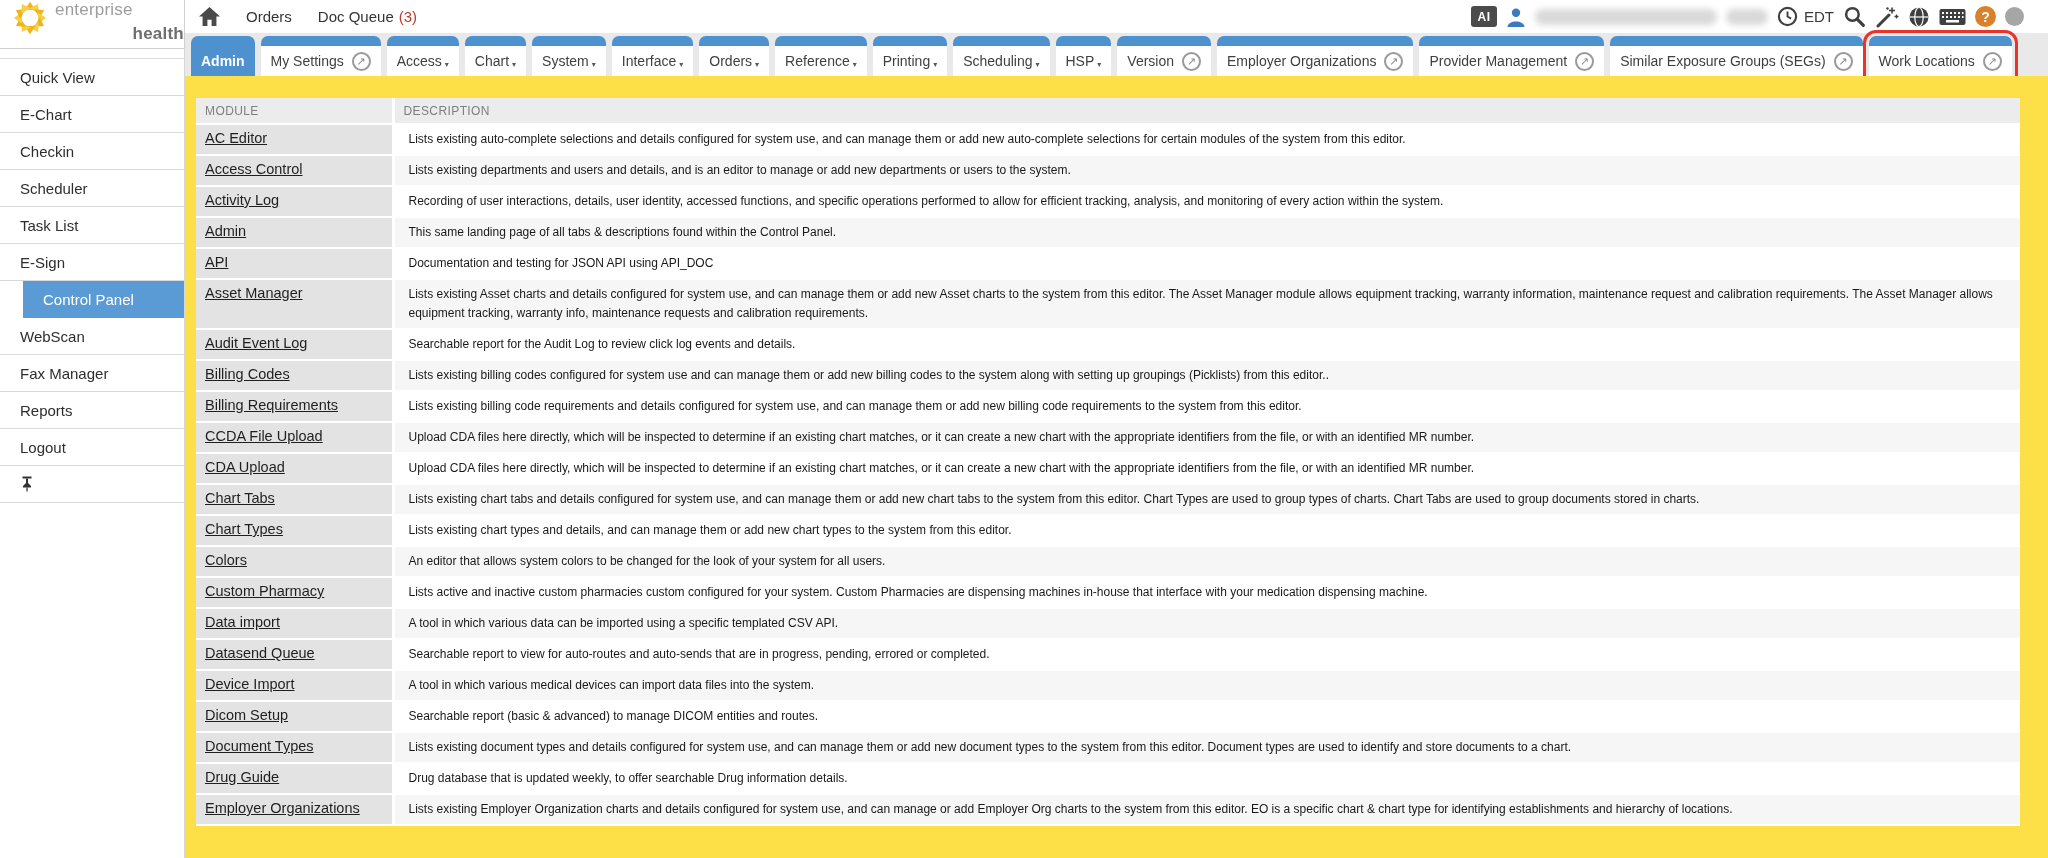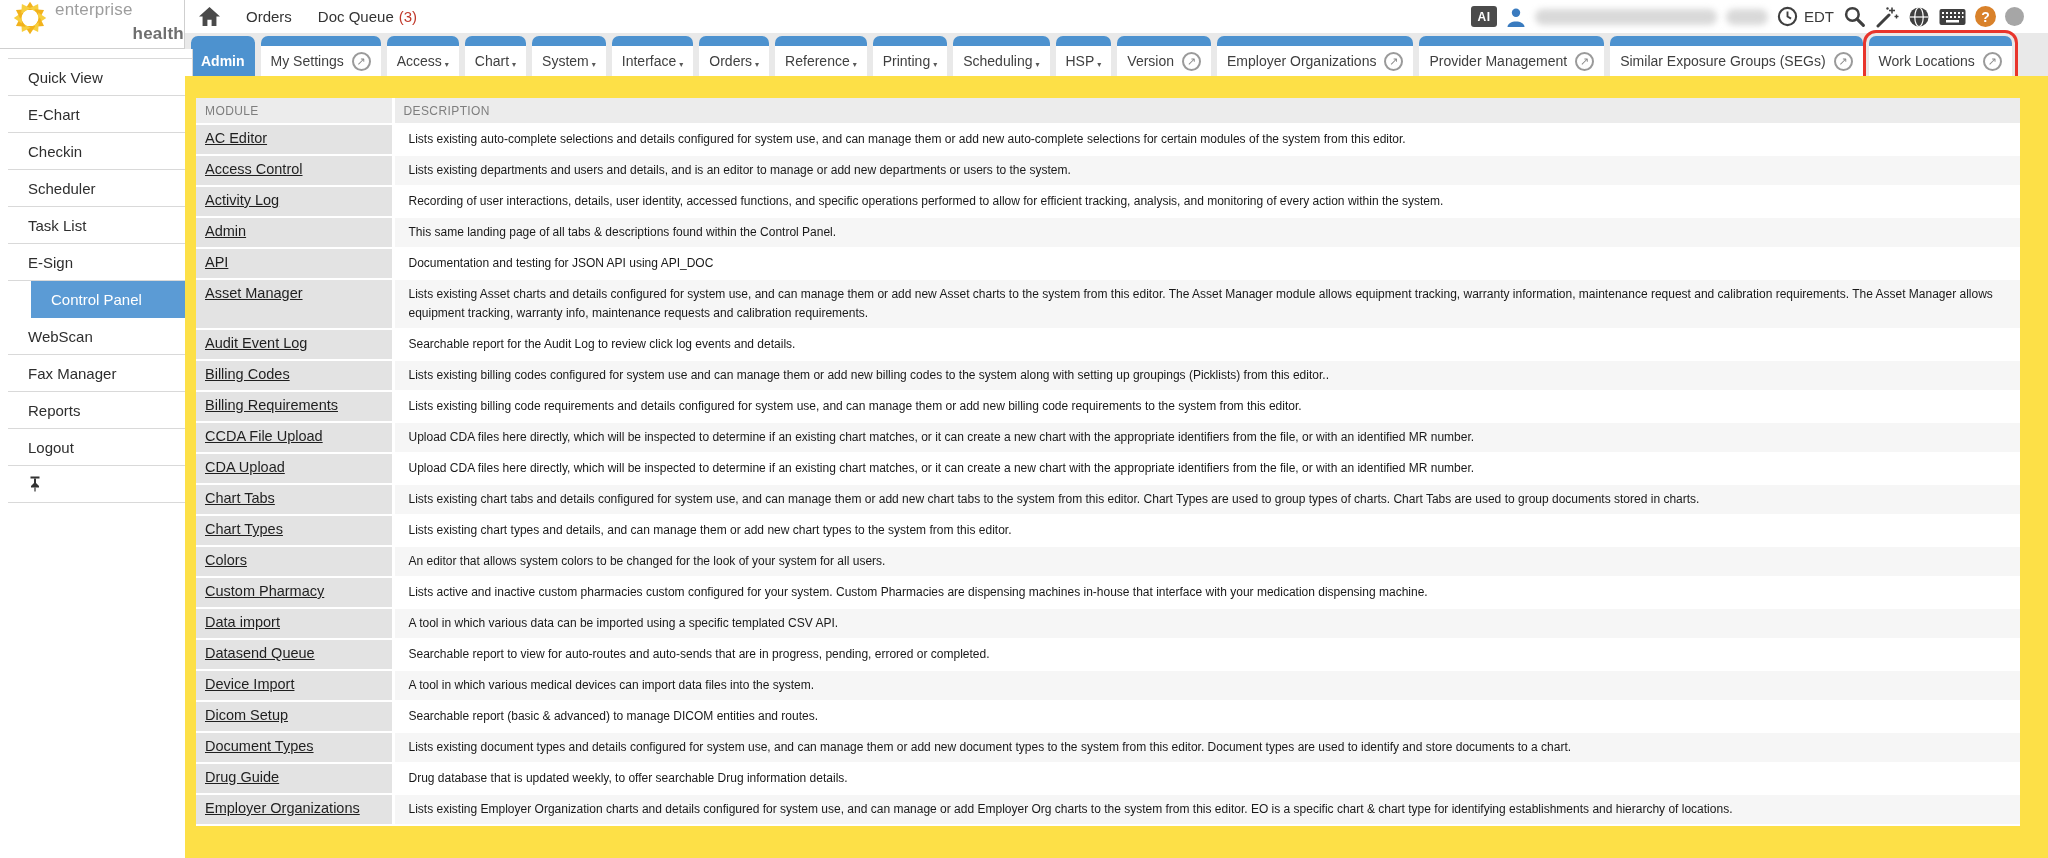--- a/index.html
+++ b/index.html
@@ -38,21 +38,21 @@
   .tab{ height:40px; background:#fff; border-top:10px solid #4d92cf; border-radius:7px 7px 0 0;
     display:flex; align-items:center; padding:0 10px; margin-right:6px; font-size:14px; color:#3f3f3f;
     white-space:nowrap; cursor:default; }
   .tab.active{ background:#4d92cf; color:#fff; font-weight:bold; }
   .tab.highlighted{ outline:3px solid #e8352c; outline-offset:3px; }
   .popout{ width:19px; height:19px; border:2px solid #9a9a9a; border-radius:50%; margin-left:8px;
     display:flex; align-items:center; justify-content:center; color:#8a8a8a; font-size:11px; line-height:1; }
   .dropdown-marker{ font-size:8px; color:#5a5a5a; align-self:flex-end; padding-bottom:7px; margin-left:3px; }
 
   
-  #sidebar{ position:absolute; left:8px; top:49px; bottom:0; width:185px; background:#fff;
+  #sidebar{ position:absolute; left:0; top:49px; bottom:0; width:185px; background:#fff;
     border-right:1px solid #d6d6d6; padding-top:9px; }
   .side-list{ border-top:1px solid #d9d9d9; }
   .side-item{ height:37px; border-bottom:1px solid #d9d9d9; display:flex; align-items:center;
     padding-left:20px; font-size:15px; color:#2e2e2e; cursor:default; }
   .side-item.active{ background:#5b9bd5; color:#fff; border-bottom-color:#5b9bd5;margin-left:23px; }
   .pin-row{ height:37px; border-bottom:1px solid #d9d9d9; display:flex; align-items:center; padding-left:20px; }
 
   
   #content{ position:absolute; left:185px; top:76px; right:0; bottom:0; background:#fde047; }
   #module-table{ position:absolute; left:11px; top:22px; width:1824px; border-collapse:collapse; }

